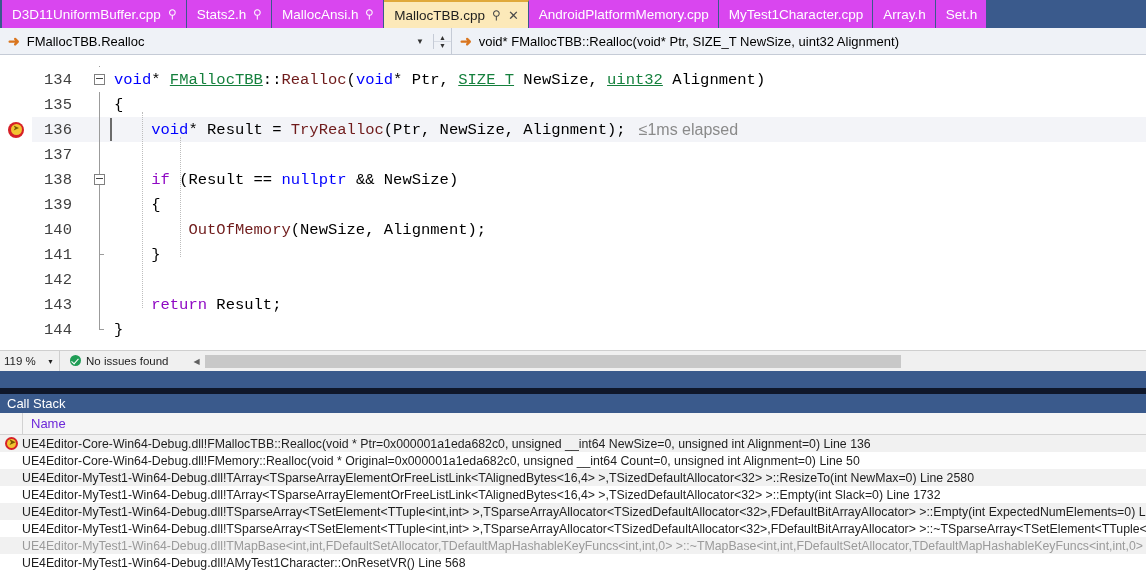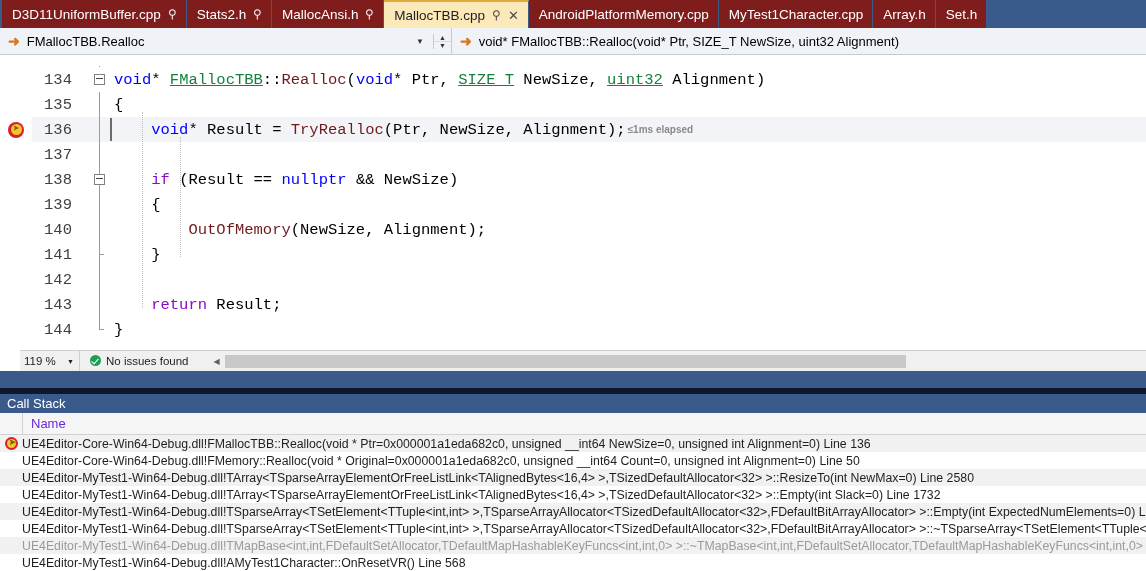--- a/index.html
+++ b/index.html
@@ -28,21 +28,21 @@
     padding-left: 2px;
     box-sizing: border-box;
   }
   .tab {
     display: flex;
     align-items: center;
     gap: 7px;
     padding: 0 9px 0 10px;
     color: #ffffff;
     font-size: 13.5px;
-    background: #7f1d1d;
+    background: #d946ef;
     border-right: 1px solid #3a5a8c;
     white-space: nowrap;
     cursor: default;
     position: relative;
   }
   .tab.active {
     background: #fce9b9;
     color: #1e1e1e;
     border-top: 2px solid #e0a93b;
     box-sizing: border-box;
@@ -243,24 +243,23 @@
     width: 0;
     border-left: 1px dotted #bdbdbd;
   }
   .k-blue   { color: #0000ff; }
   .k-purple { color: #8f08c4; }
   .k-teal   { color: #15803d; text-decoration: underline; }
   .k-black  { color: #000000; }
   .k-maroon { color: #6f1b1b; }
   .perftip {
     font-family: "Liberation Sans", sans-serif;
-    font-size: 10px;
+    font-size: 16px;
     color: #8a8a8a;
-    margin-left: 2px;
-    font-weight: bold;
+    margin-left: 13px;
   }
   .topclip {
     position: absolute;
     left: 0; top: 0; right: 0;
     height: 11px;
     background: #ffffff;
     z-index: 3;
   }
   .botclip {
     position: absolute;
@@ -273,21 +272,20 @@
   
   .editor-status {
     height: 20px;
     flex: 0 0 auto;
     background: #f0f0f0;
     border-top: 1px solid #cfcfcf;
     display: flex;
     align-items: center;
     font-size: 11.5px;
     color: #1e1e1e;
-    margin-left: 20px;
   }
   .zoombox {
     width: 60px;
     display: flex;
     align-items: center;
     justify-content: space-between;
     padding: 0 5px 0 4px;
     box-sizing: border-box;
     border-right: 1px solid #cfcfcf;
     height: 100%;

